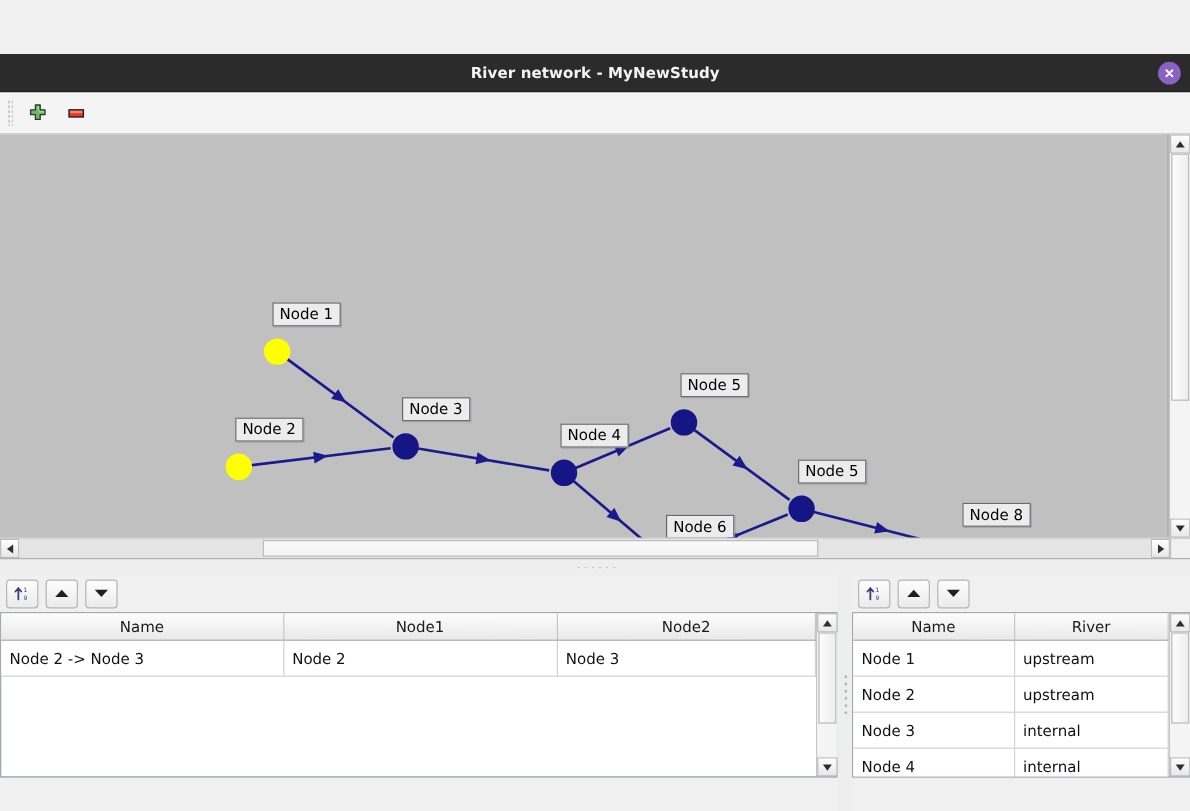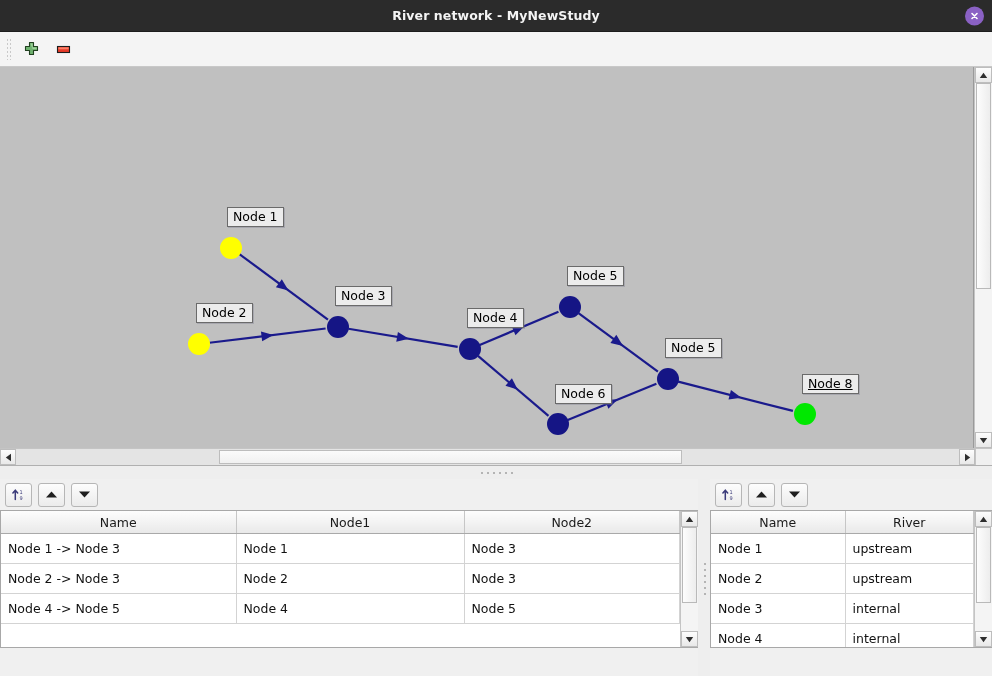--- a/index.html
+++ b/index.html
@@ -31,20 +31,21 @@
   .titlebar {
     height: 31px;
     background: #2b2b2b;
     color: #f2f2f2;
     display: flex;
     align-items: center;
     justify-content: center;
     position: relative;
     flex: 0 0 auto;
     border-bottom: 1px solid #1d1d1d;
+    margin-top: 45px;
   }
   .titlebar-text {
     font-size: 12.5px;
     font-weight: bold;
     letter-spacing: 0.1px;
     color: #f4f4f4;
   }
   .close-button {
     position: absolute;
     right: 8px;
@@ -393,21 +394,21 @@
             </g>
         </svg>
         <div id="node-labels">
             <div class="node-label" style="left: 227px; top: 140px;">Node 1</div>
             <div class="node-label" style="left: 196px; top: 236px;">Node 2</div>
             <div class="node-label" style="left: 335px; top: 219px;">Node 3</div>
             <div class="node-label" style="left: 467px; top: 241px;">Node 4</div>
             <div class="node-label" style="left: 567px; top: 199px;">Node 5</div>
             <div class="node-label" style="left: 555px; top: 317px;">Node 6</div>
             <div class="node-label" style="left: 665px; top: 271px;">Node 5</div>
-            <div class="node-label" style="left: 802px; top: 307px; text-decoration: underline;">Node 8</div>
+            <div class="node-label" style="left: 802px; top: 307px;">Node 8</div>
           </div>
       </div>
       <div class="vscroll">
         <div class="sb-arrow">
           <svg width="9" height="7" viewBox="0 0 9 7">
               <path d="M4.5 0.8 L8.2 6 L0.8 6 z" fill="#2e2e2e"></path>
             </svg>
         </div>
         <div class="sb-track">
           <div class="vthumb" style="top:0; height:206px;"></div>
@@ -475,33 +476,23 @@
               </colgroup>
             <thead>
                 <tr id="branches-head">
                   <th>Name</th>
                   <th>Node1</th>
                   <th>Node2</th>
                 </tr>
               </thead>
             <tbody id="branches-body">
                 <tr>
-                  <td>Node 1 -&gt; Node 3</td>
-                  <td>Node 1</td>
-                  <td>Node 3</td>
-                </tr>
-                <tr>
                   <td>Node 2 -&gt; Node 3</td>
                   <td>Node 2</td>
                   <td>Node 3</td>
-                </tr>
-                <tr>
-                  <td>Node 4 -&gt; Node 5</td>
-                  <td>Node 4</td>
-                  <td>Node 5</td>
                 </tr>
               </tbody>
           </table>
         </div>
         <div class="vscroll" style="border-left:1px solid #c4c4c4;">
           <div class="sb-arrow">
             <svg width="9" height="7" viewBox="0 0 9 7">
                 <path d="M4.5 0.8 L8.2 6 L0.8 6 z" fill="#2e2e2e"></path>
               </svg>
           </div>

